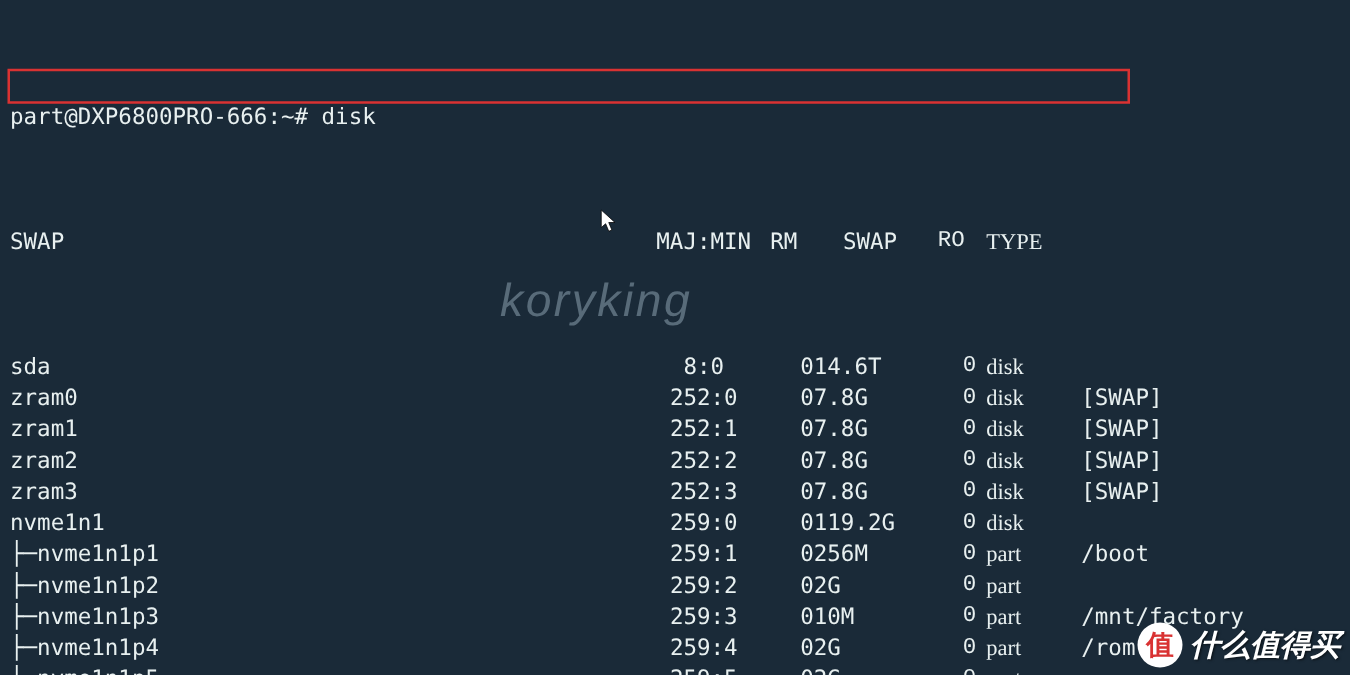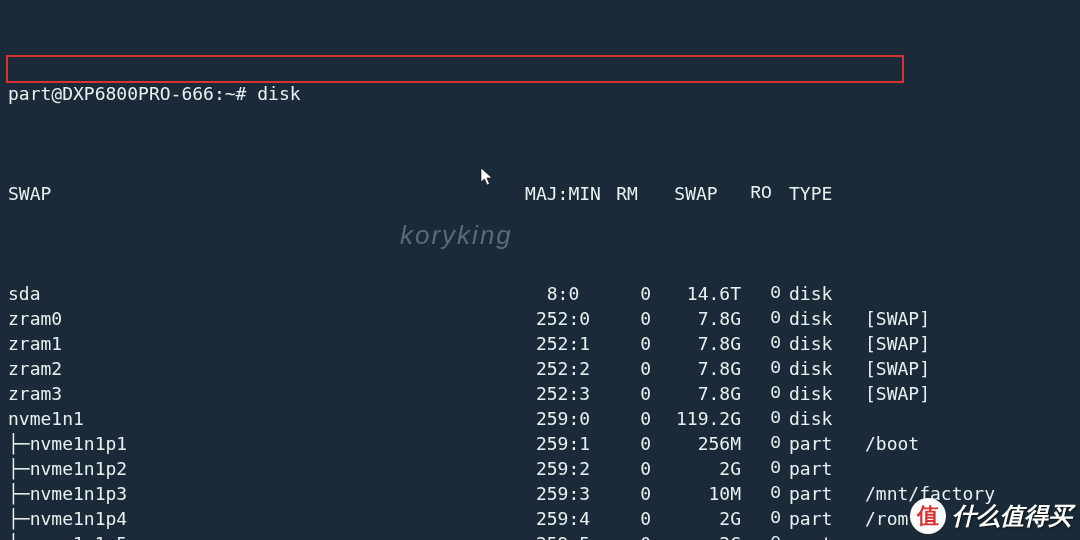--- a/index.html
+++ b/index.html
@@ -19,23 +19,23 @@
     line-height: 25px;
     white-space: pre;
   }
   .line {
     display: flex;
     height: 25px;
   }
   .cell-name { width: 515px; flex-shrink: 0; overflow: hidden; }
   .cell-mm   { width: 80px;  flex-shrink: 0; text-align: center; }
   .cell-rm   { width: 48px;  flex-shrink: 0; text-align: right; }
-  .cell-size { width: 90px;  flex-shrink: 0; text-align: right; }
+  .cell-size { width: 90px;  flex-shrink: 0; text-align: left; }
   .cell-ro   { width: 40px;  flex-shrink: 0; text-align: right; font-family: Liberation Mono, monospace; }
-  .cell-type { width: 70px;  flex-shrink: 0; text-align: left; padding-left: 8px; box-sizing: border-box; }
+  .cell-type { width: 70px;  flex-shrink: 0; text-align: left; padding-left: 8px; box-sizing: border-box; font-family: Liberation Serif, serif; }
   .cell-mp   { width: 200px; flex-shrink: 0; text-align: left; padding-left: 14px; box-sizing: border-box; }
   .hdr .cell-rm, .hdr .cell-size, .hdr .cell-ro { text-align: center; }
   .highlight-box {
     position: absolute;
     left: 6px;
     top: 55px;
     width: 894px;
     height: 24px;
     border: 2px solid #d93232;
     pointer-events: none;
@@ -46,21 +46,21 @@
     top: 167px;
     color: #fff;
     font-size: 18px;
     pointer-events: none;
   }
   .watermark {
     position: absolute;
     left: 400px;
     top: 220px;
     font-family: "Segoe UI", Arial, sans-serif;
-    font-size: 26px;
+    font-size: 37px;
     font-style: italic;
     font-weight: 500;
     color: rgba(140,160,175,0.55);
     letter-spacing: 2px;
     pointer-events: none;
   }
   .badge {
     position: absolute;
     right: 8px;
     bottom: 6px;

